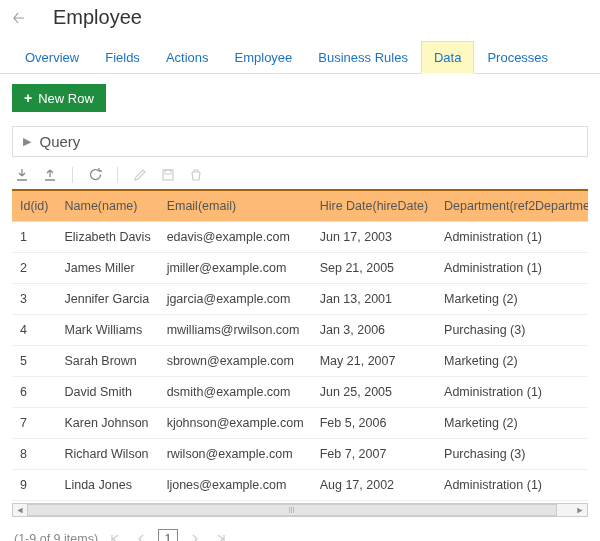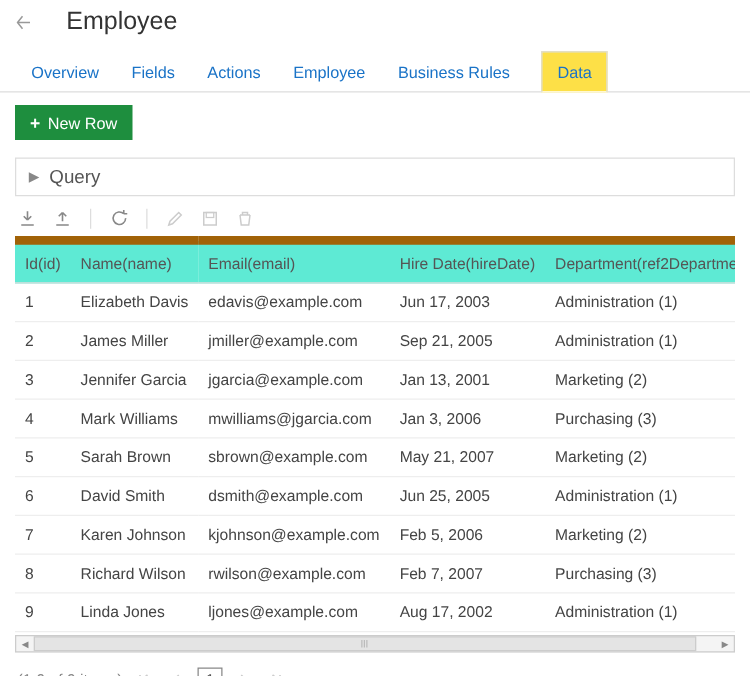--- a/index.html
+++ b/index.html
@@ -44,23 +44,22 @@
     color: #1a73c7;
     cursor: pointer;
     border: 1px solid transparent;
     border-bottom: none;
     margin-bottom: -1px;
     font-size: 13px;
   }
   .tab.active {
     border-color: #ddd;
     border-bottom: 1px solid #fff;
-    background: #fde047;
+    background: #fef9c3;
     color: #1a73c7;
-    margin-left: 12px;
   }
   .toolbar-new {
     padding: 10px 12px;
   }
   .btn-new {
     background: #1e8e3e;
     color: #fff;
     border: none;
     padding: 6px 12px;
     font-size: 13px;
@@ -121,25 +120,25 @@
     border-collapse: collapse;
     font-size: 12.5px;
   }
   table.grid th, table.grid td {
     text-align: left;
     padding: 8px 8px;
     border-bottom: 1px solid #eee;
     white-space: nowrap;
   }
   table.grid th {
-    border-top: 7px solid #a16207;
+    border-top: 2px solid #a16207;
     border-bottom: 1px solid #ddd;
     color: #555;
     font-weight: 400;
-    background: #5eead4;
+    background: #fdba74;
   }
   table.grid td {
     color: #444;
   }
   .hscroll {
     margin: 2px 12px 6px 12px;
     height: 14px;
     border: 1px solid #ccc;
     background: #f4f4f4;
     position: relative;
@@ -224,20 +223,21 @@
   <h1>Employee</h1>
 </div>
 
 <div class="tabs">
   <div class="tab">Overview</div>
   <div class="tab">Fields</div>
   <div class="tab">Actions</div>
   <div class="tab">Employee</div>
   <div class="tab">Business Rules</div>
   <div class="tab active">Data</div>
+  <div class="tab">Processes</div>
 </div>
 
 <div class="toolbar-new">
   <button class="btn-new">
     <span class="plus">+</span>
     <span>New Row</span>
   </button>
 </div>
 
 <div class="query-bar">
@@ -310,21 +310,21 @@
       <tr>
           <td>3</td>
           <td>Jennifer Garcia</td>
           <td>jgarcia@example.com</td>
           <td>Jan 13, 2001</td>
           <td>Marketing (2)</td>
         </tr>
       <tr>
           <td>4</td>
           <td>Mark Williams</td>
-          <td>mwilliams@jgarcia.com</td>
+          <td>mwilliams@rwilson.com</td>
           <td>Jan 3, 2006</td>
           <td>Purchasing (3)</td>
         </tr>
       <tr>
           <td>5</td>
           <td>Sarah Brown</td>
           <td>sbrown@example.com</td>
           <td>May 21, 2007</td>
           <td>Marketing (2)</td>
         </tr>

